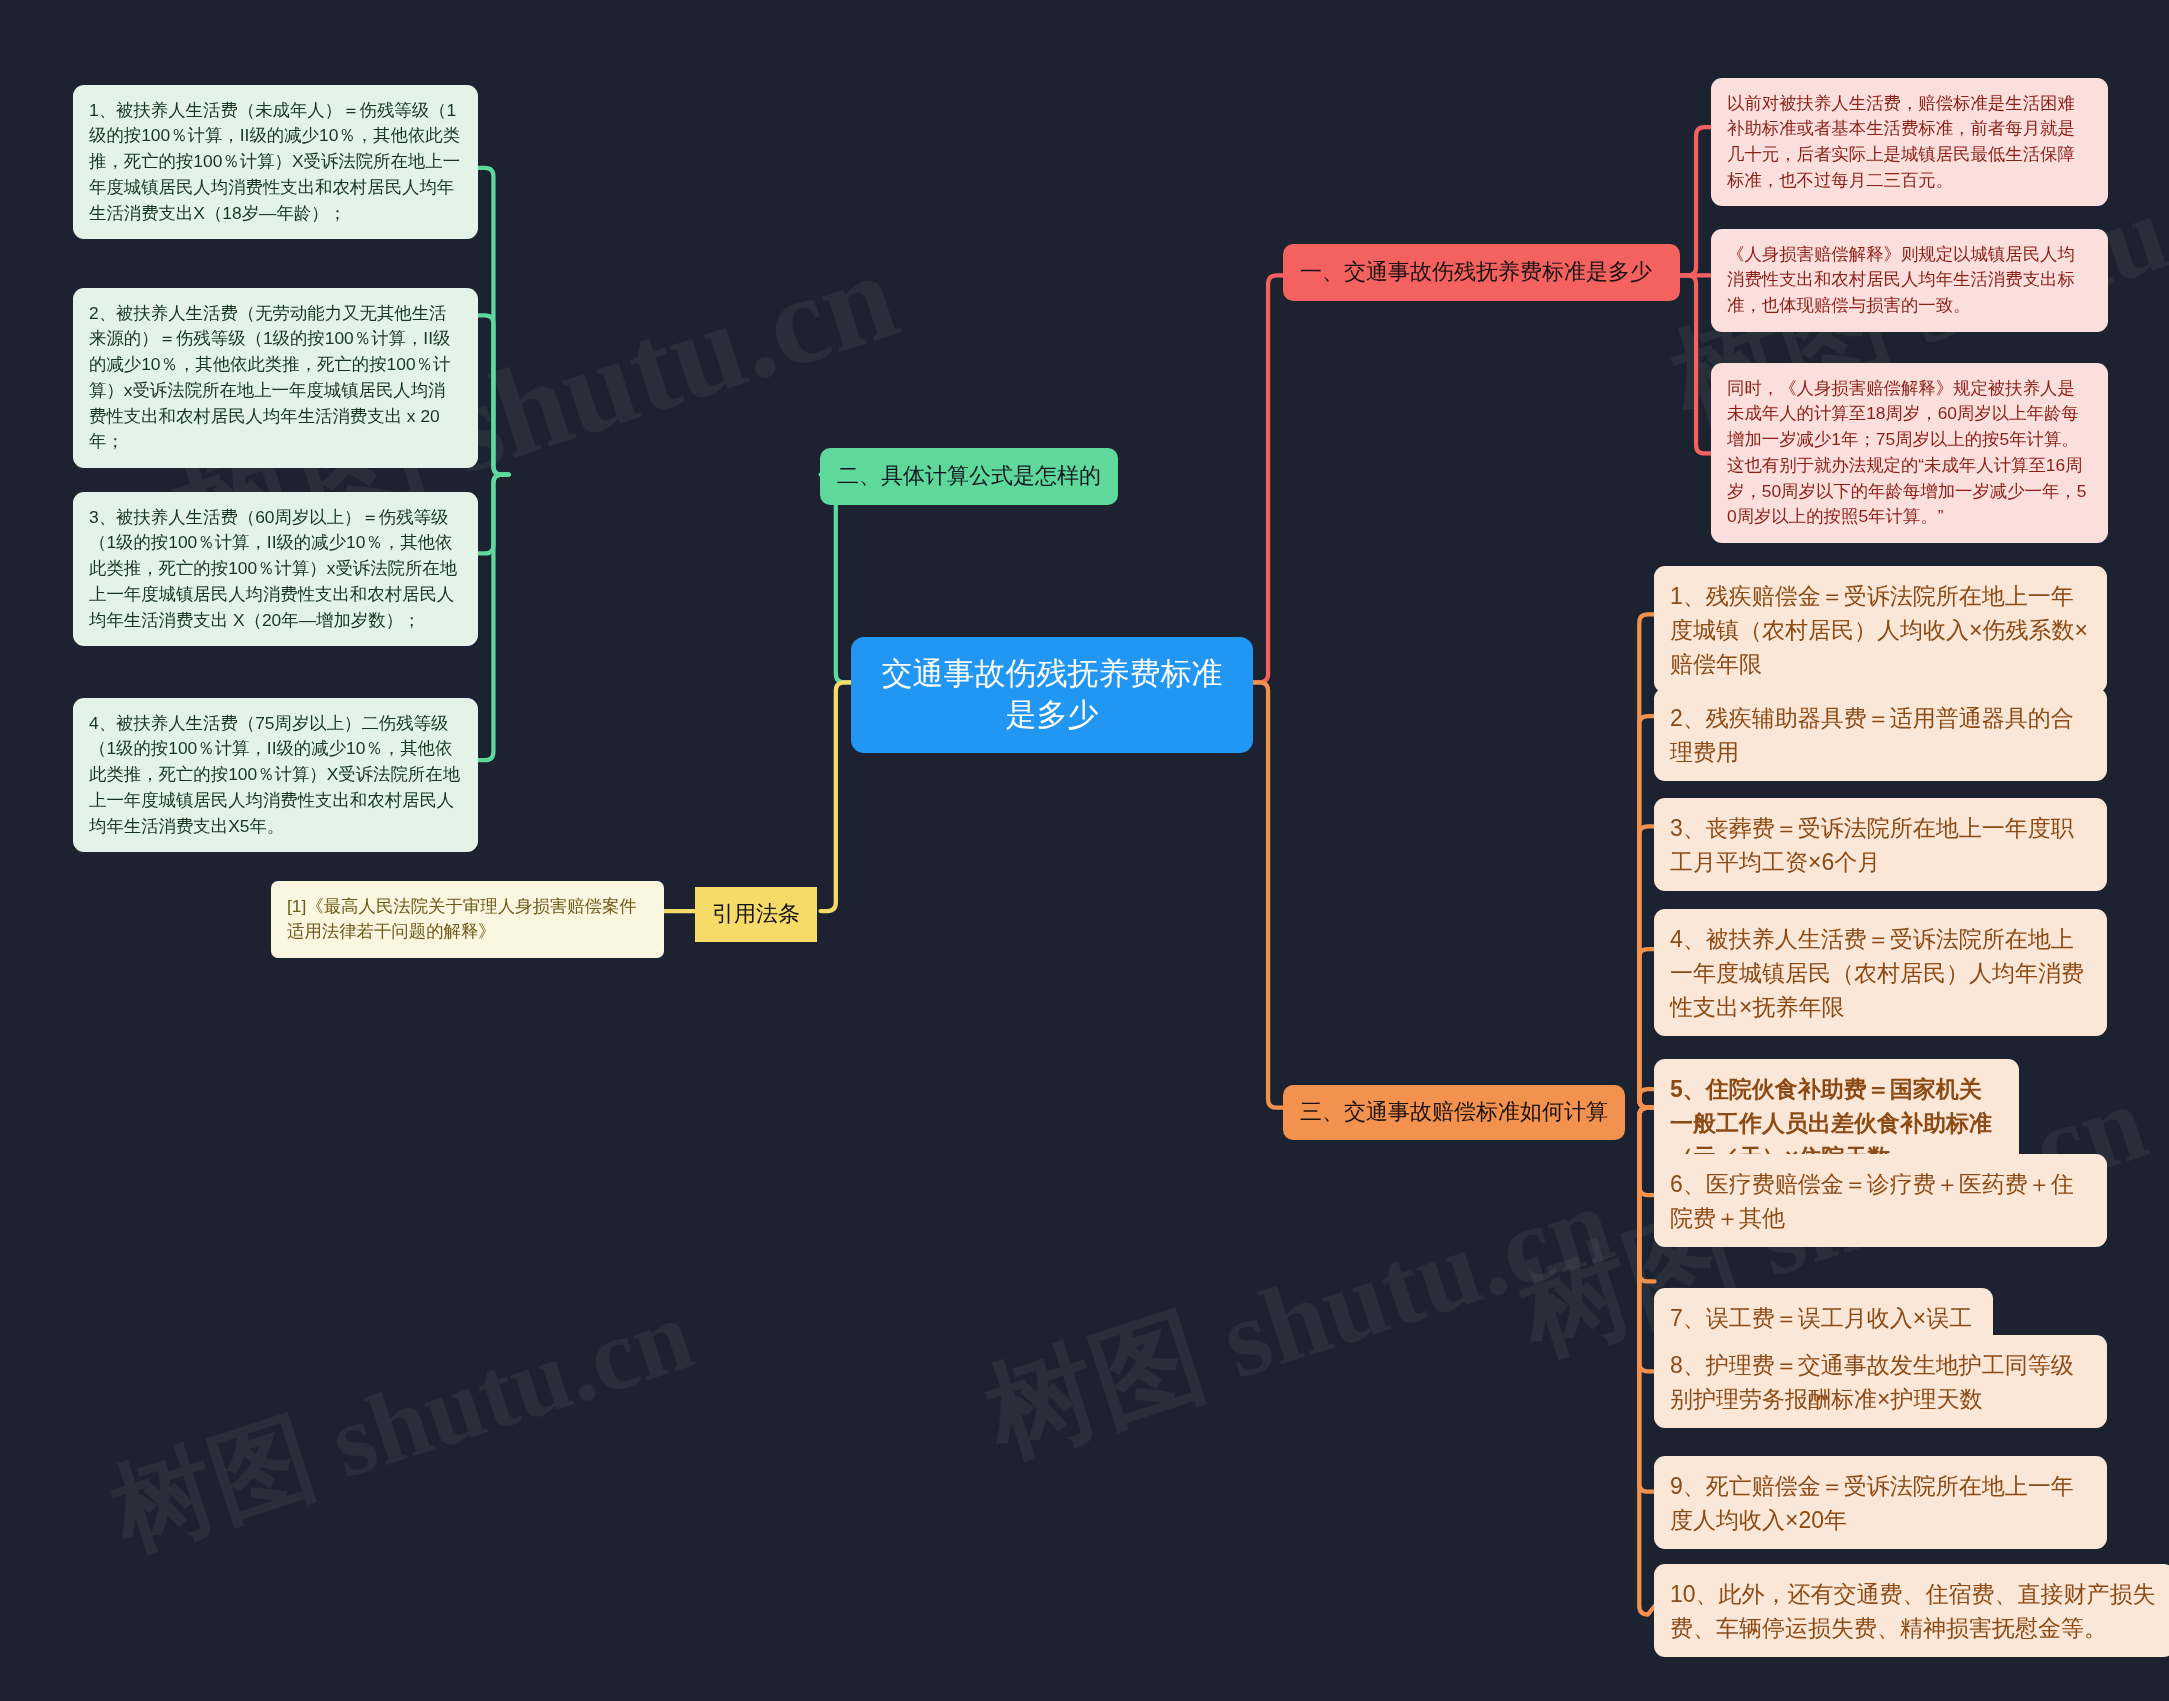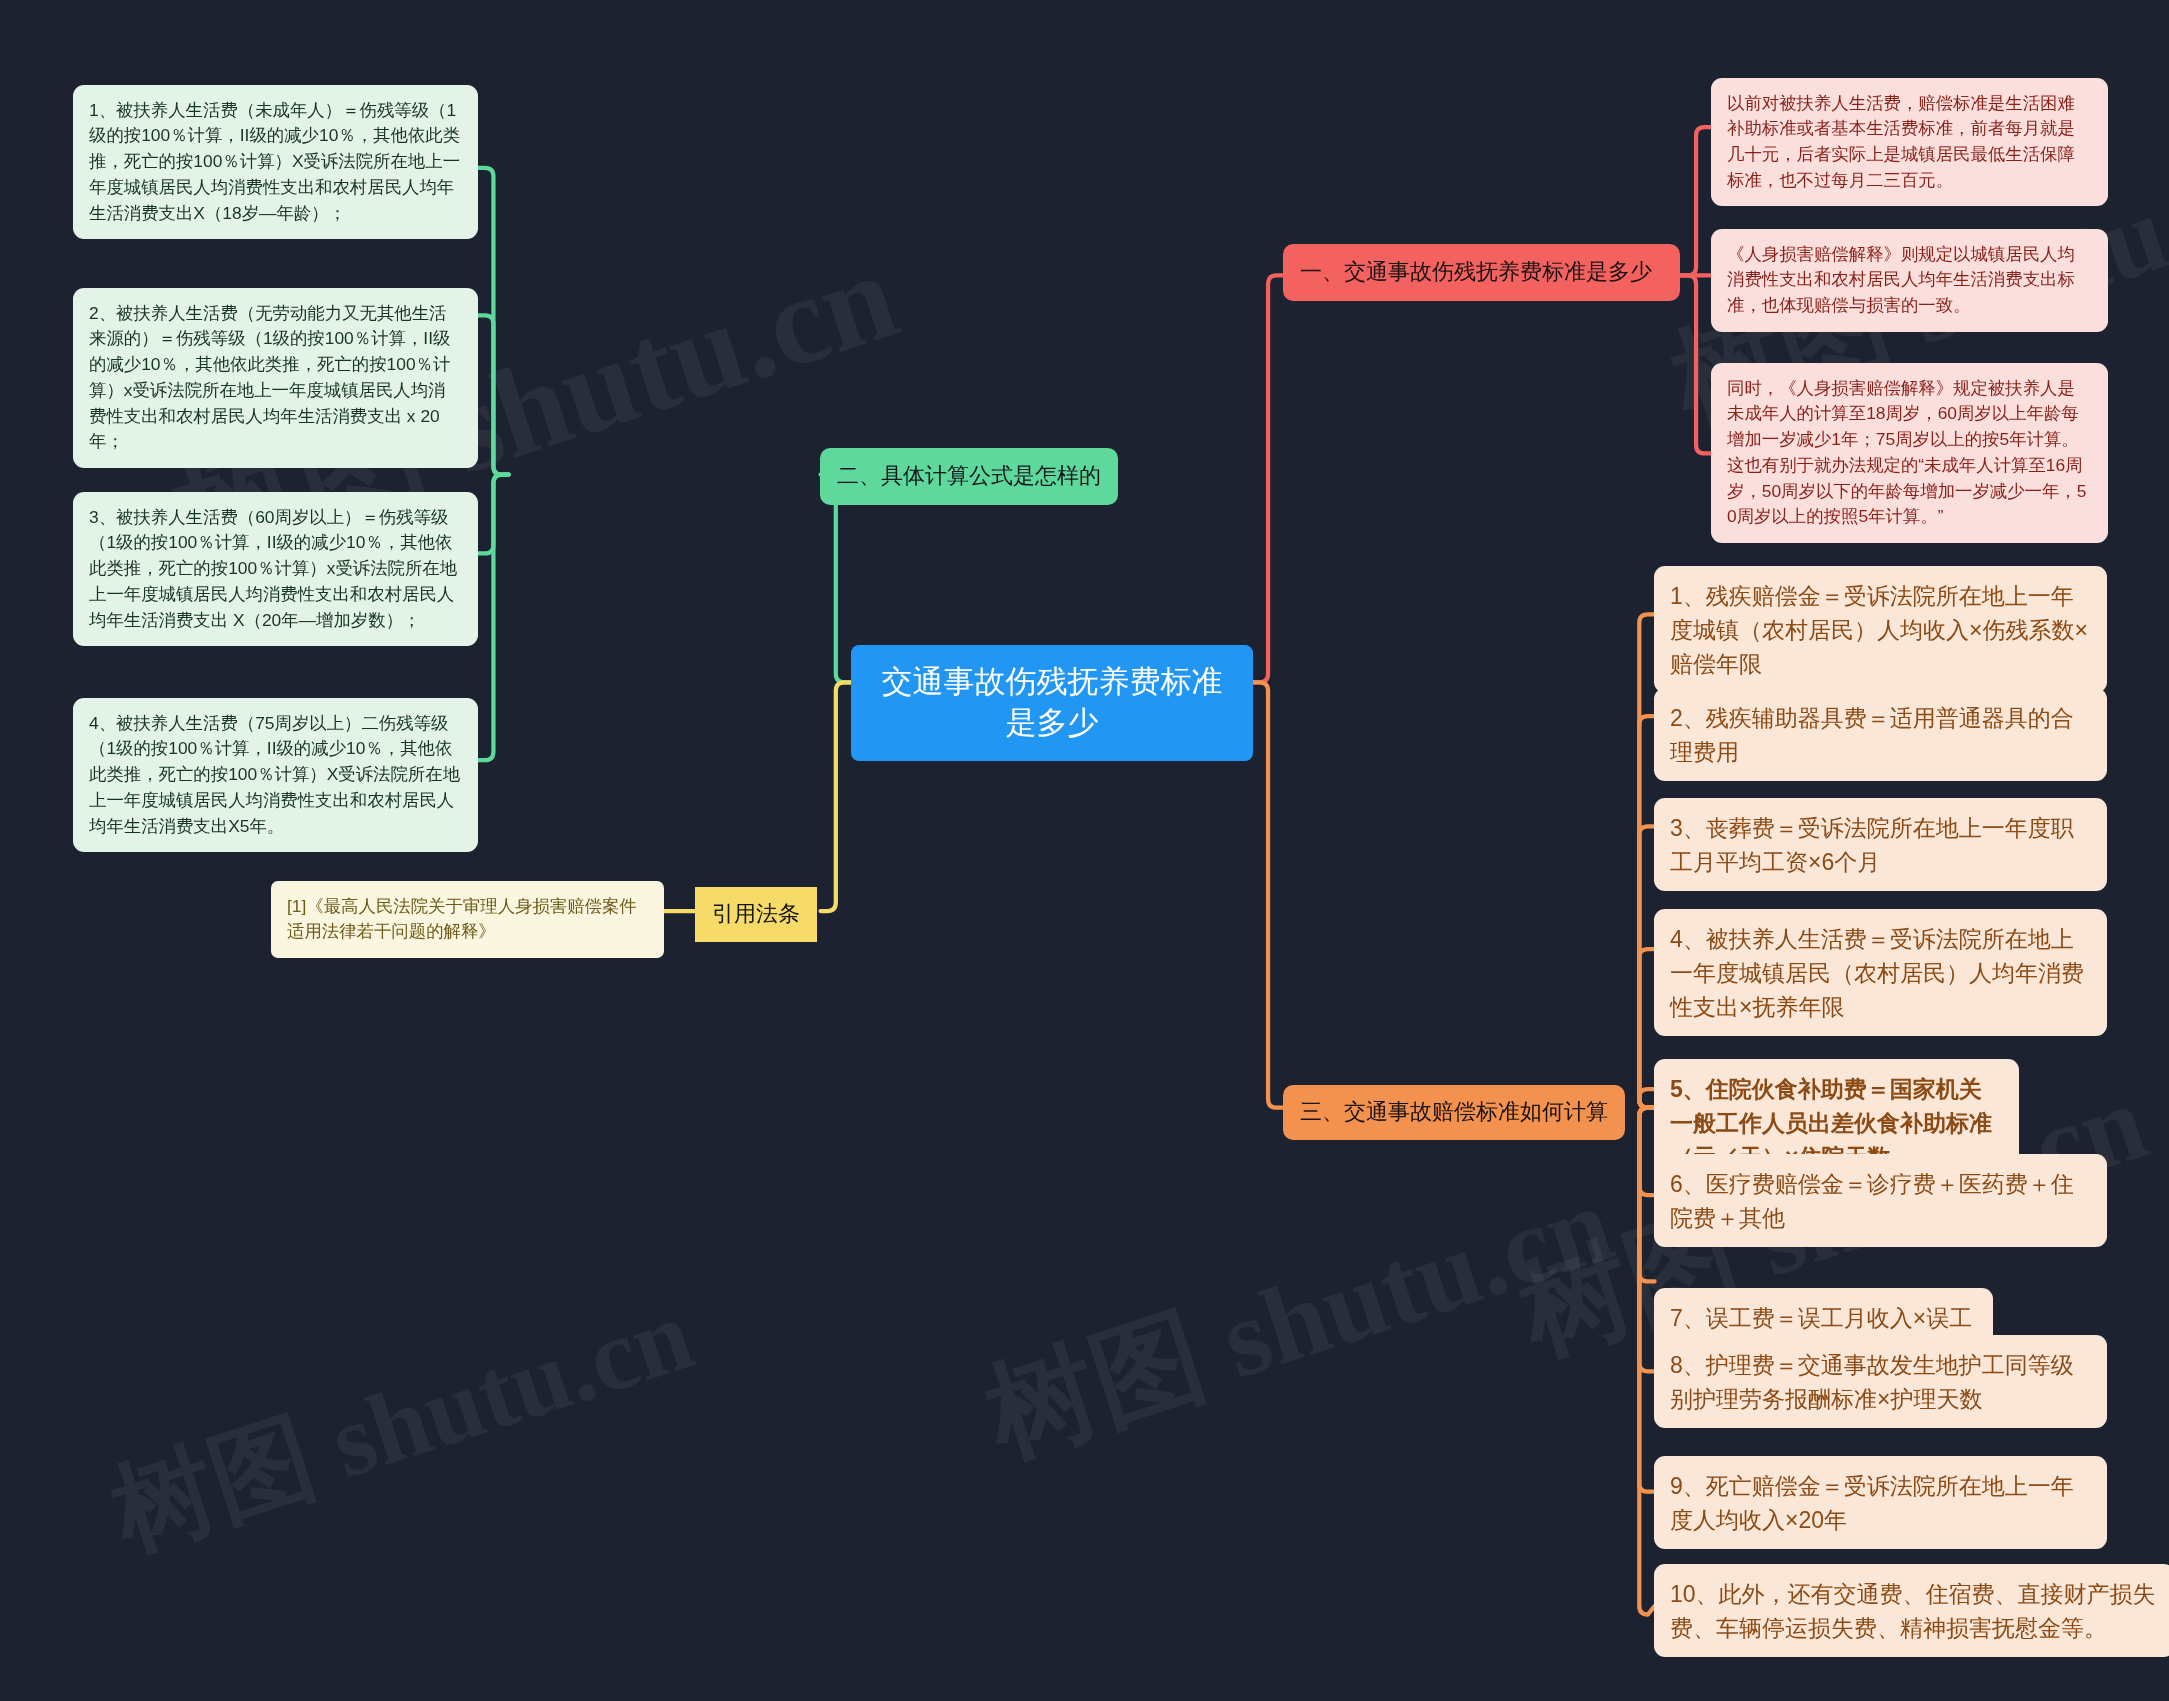--- a/index.html
+++ b/index.html
@@ -32,23 +32,22 @@
     word-break: break-all;
   }
 
   
   .central {
     background: #2196f3;
     color: #ffffff;
     font-size: 31px;
     padding: 17px 22px;
     text-align: center;
-    border-radius: 8px;
+    border-radius: 13px;
     line-height: 1.32;
-    margin-top: 8px;
   }
 
   
   .topic-green {
     background: #5fd99b;
     color: #11161f;
     font-size: 22px;
     padding: 12px 17px;
     border-radius: 10.2px;
     white-space: nowrap;

